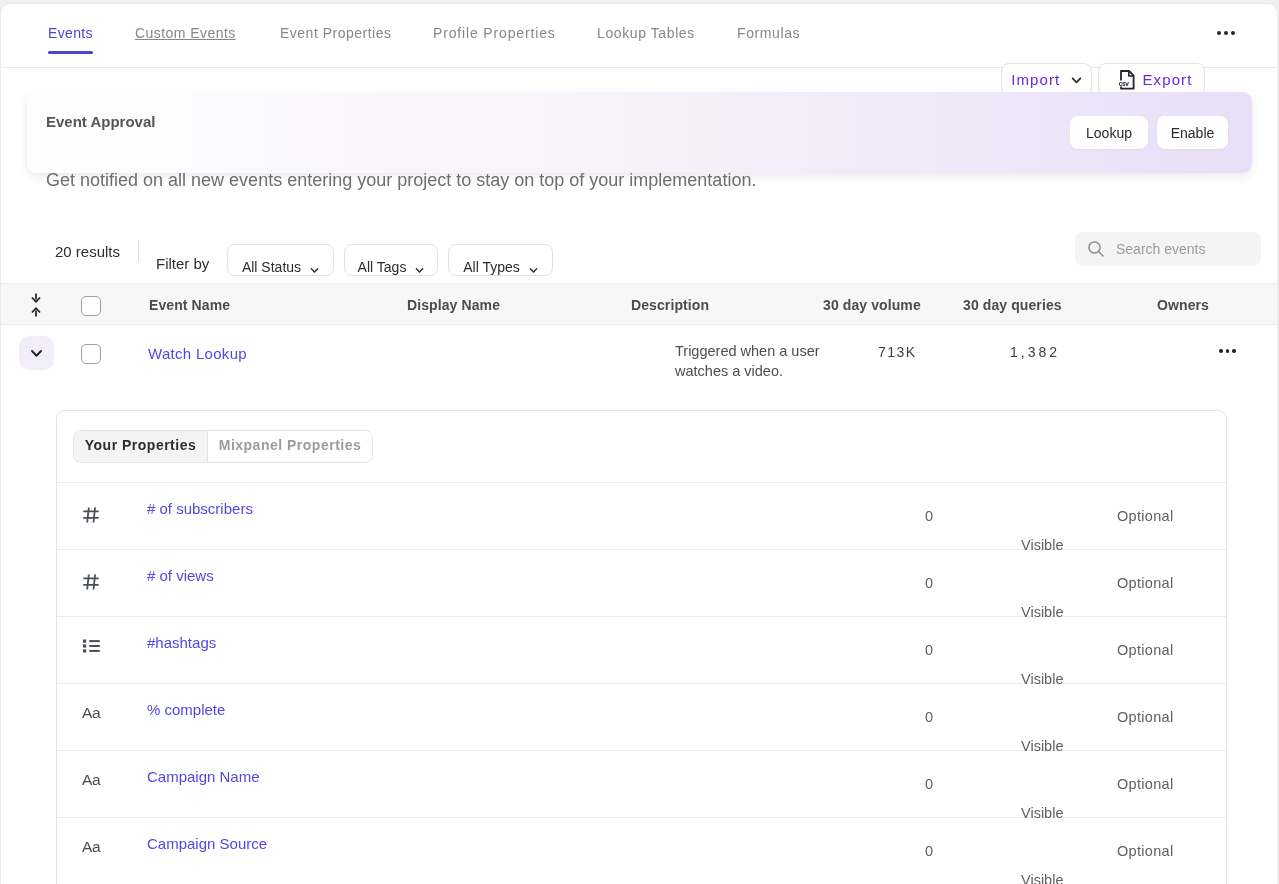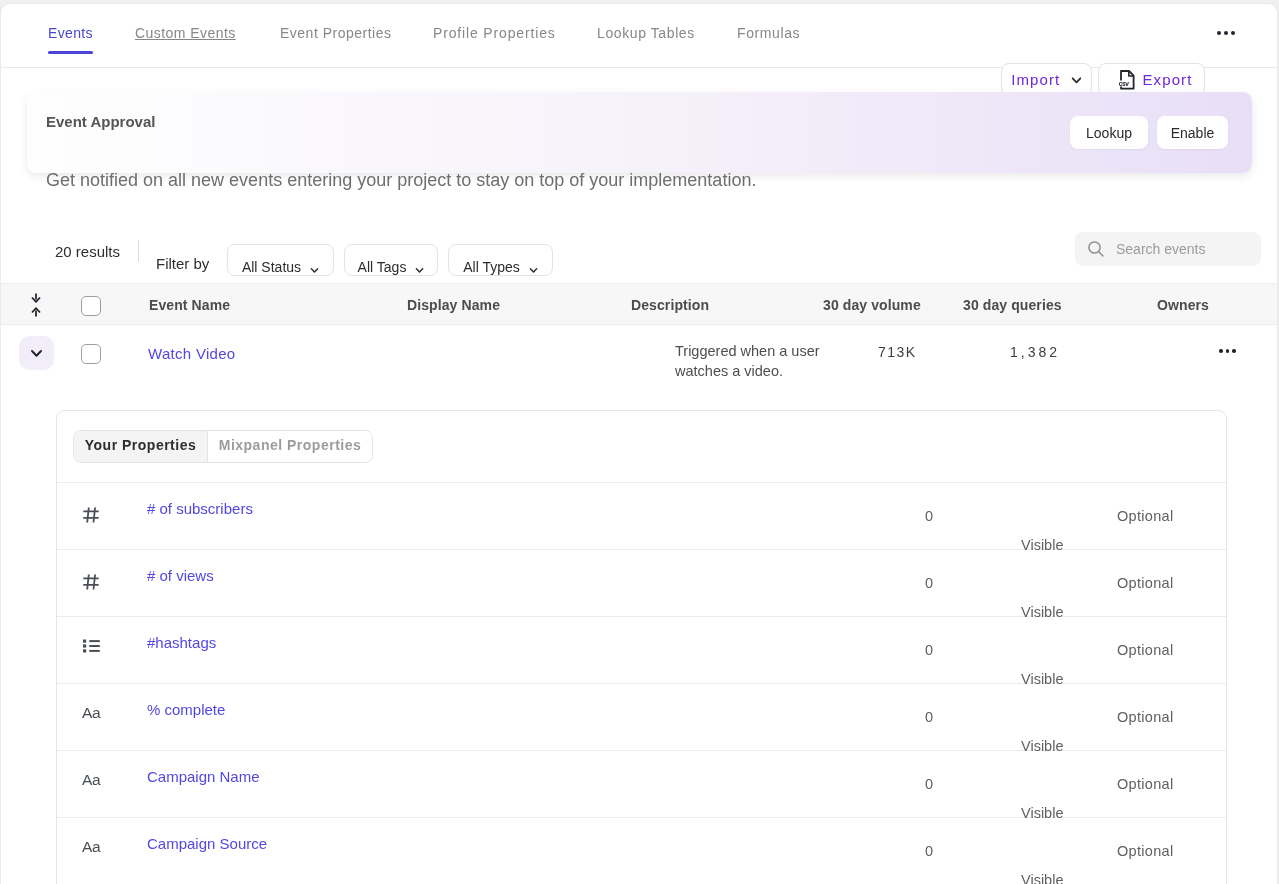--- a/index.html
+++ b/index.html
@@ -140,21 +140,21 @@
     <span class="th" style="left:962px;">30 day queries</span>
     <span class="th" style="left:1156px;">Owners</span>
   </div>
 
   <div class="expbtn">
     <svg width="13" height="13" viewBox="0 0 13 13" style="position:absolute;left:11px;top:11px;">
       <path d="M2 4 L6.5 8.7 L11 4" fill="none" stroke="#23262d" stroke-width="2" stroke-linecap="round" stroke-linejoin="round"></path>
     </svg>
   </div>
   <div class="checkbox" style="left:80px; top:340px;"></div>
-  <span class="rowlink">Watch Video</span>
+  <span class="rowlink">Watch Lookup</span>
   <div class="desc">Triggered when a user<br>watches a video.</div>
   <span class="num" style="left:877px; top:340px;">713K</span>
   <span class="num" style="left:1009px; top:340px; letter-spacing:3px;">1,382</span>
   <div class="dots3" id="dots-row">
       <i></i>
       <i></i>
       <i></i>
     </div>
 
   <div class="panel">

